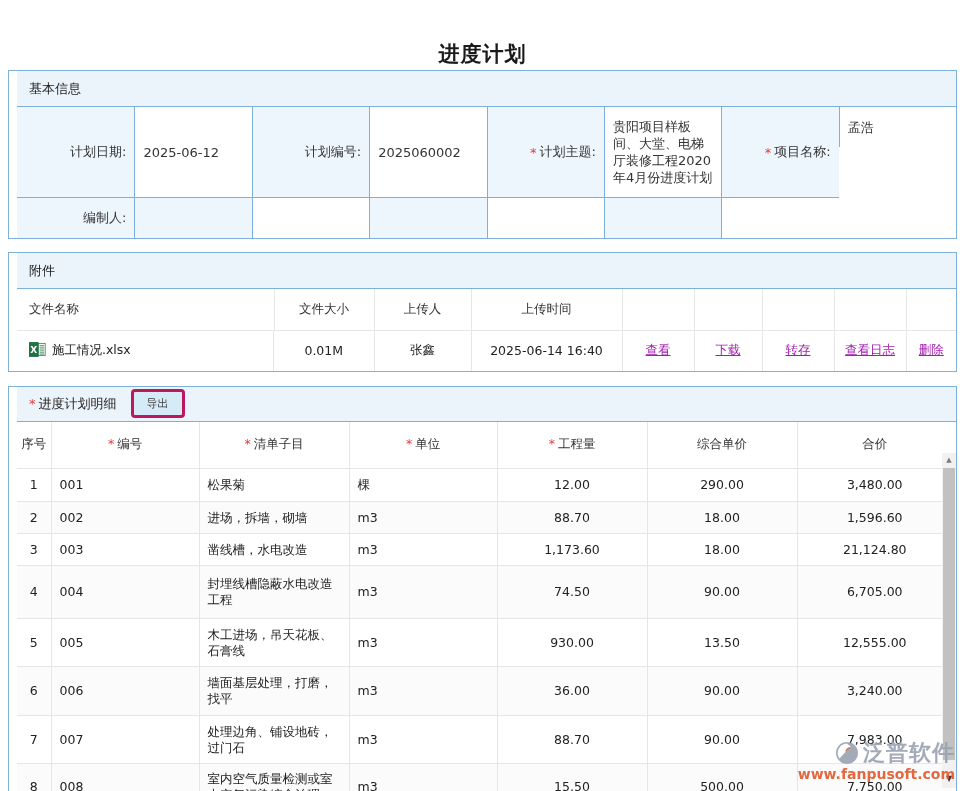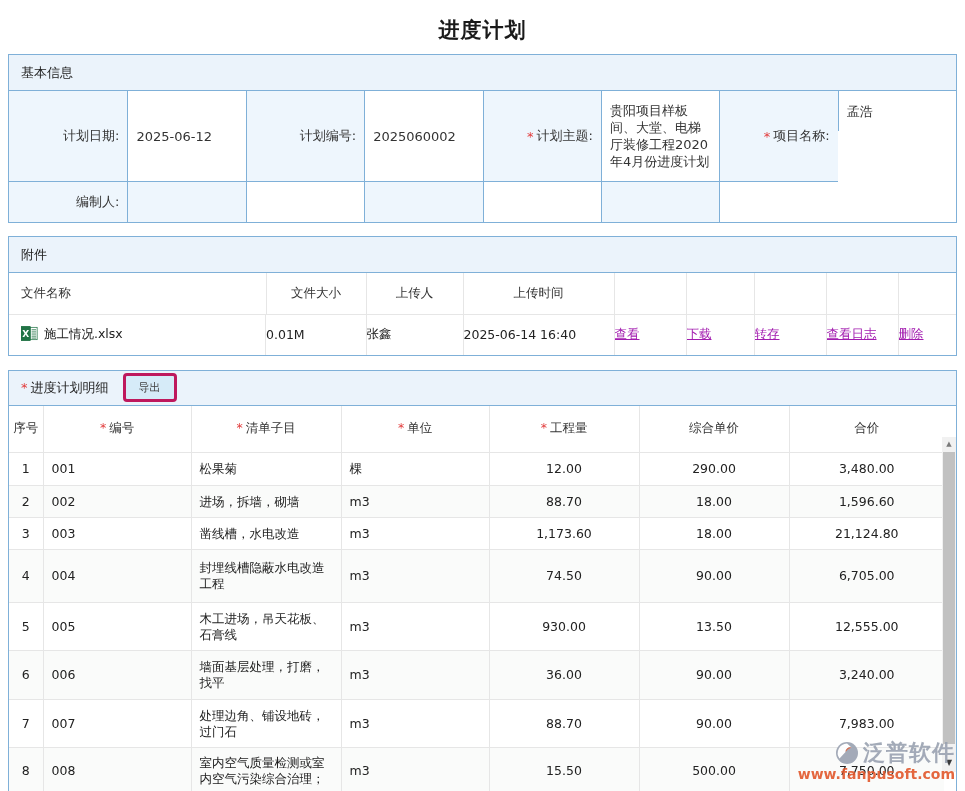--- a/index.html
+++ b/index.html
@@ -1,44 +1,44 @@
 <!DOCTYPE html>
 <html><head>
 <meta charset="utf-8">
 <style>
   * { margin:0; padding:0; box-sizing:border-box; }
   html,body { width:965px; height:791px; overflow:hidden; background:#fff;
     font-family:"DejaVu Sans","Liberation Sans",sans-serif; color:#333; }
   .page { position:relative; width:965px; height:791px; padding:0 8px; }
 
   .page-title { text-align:center; font-size:21px; font-weight:bold; color:#1a1a1a;
-    padding-top:16px; height:54px; letter-spacing:1px; }
-
-  .panel { border:1px solid #7fb0d8; background:#fff; }
+    padding-top:40px; height:70px; letter-spacing:1px; }
+
+  .panel { border:1px solid #7fb0d8; background:#fff;padding-left:8px; }
   .panel-header { background:#ebf3fb; border-bottom:1px solid #7fb0d8; height:36px;
     line-height:36px; padding-left:12px; font-size:13px; color:#222; }
 
   
   .bi-grid { display:grid; grid-template-columns:repeat(8,12.5%); }
   .bi-cell { font-size:13px; padding:6px 8px; display:flex; align-items:center; min-height:40px; }
   .bi-row0 { height:91px; border-bottom:1px solid #7fb0d8; }
   .bi-row1 { height:40px; }
   .bi-left { border-left:1px solid #7fb0d8; }
   .bi-label { background:#eef6fd; justify-content:flex-end; text-align:right; }
   .bi-value { background:#fff; justify-content:flex-start; text-align:left; line-height:17px; }
   .req { color:#e23c3c; margin-right:3px; }
 
   .gap13 { height:13px; } .gap14 { height:14px; }
 
   
   table { border-collapse:collapse; table-layout:fixed; width:100%; }
   .att-table th, .att-table td { border-right:1px solid #e6e6e6; border-bottom:1px solid #e6e6e6;
     font-size:12.5px; font-weight:normal; overflow:hidden; }
   .att-table th { height:41px; color:#333; text-align:center; background:#fff; }
-  .att-table td { height:40px; color:#222; }
+  .att-table td { height:40px; text-align:center; color:#222; }
   .att-table th:first-child, .att-table td.file-cell { text-align:left; padding-left:12px; }
   .att-table th:last-child, .att-table td:last-child { border-right:none; }
   .att-table tr:last-child td { border-bottom:none; }
   .file-cell { display:flex; align-items:center; gap:6px; border-bottom:none !important; }
   .att-table a { color:#a21caf; text-decoration:underline; cursor:pointer; }
   .xls-icon { width:17px; height:17px; flex:0 0 17px; }
 
   
   .detail-header { display:flex; align-items:center; height:35px; line-height:normal; }
   .export-btn { margin-left:14px; background:#d6ebf8; border:3px solid #be185d; color:#404040;

